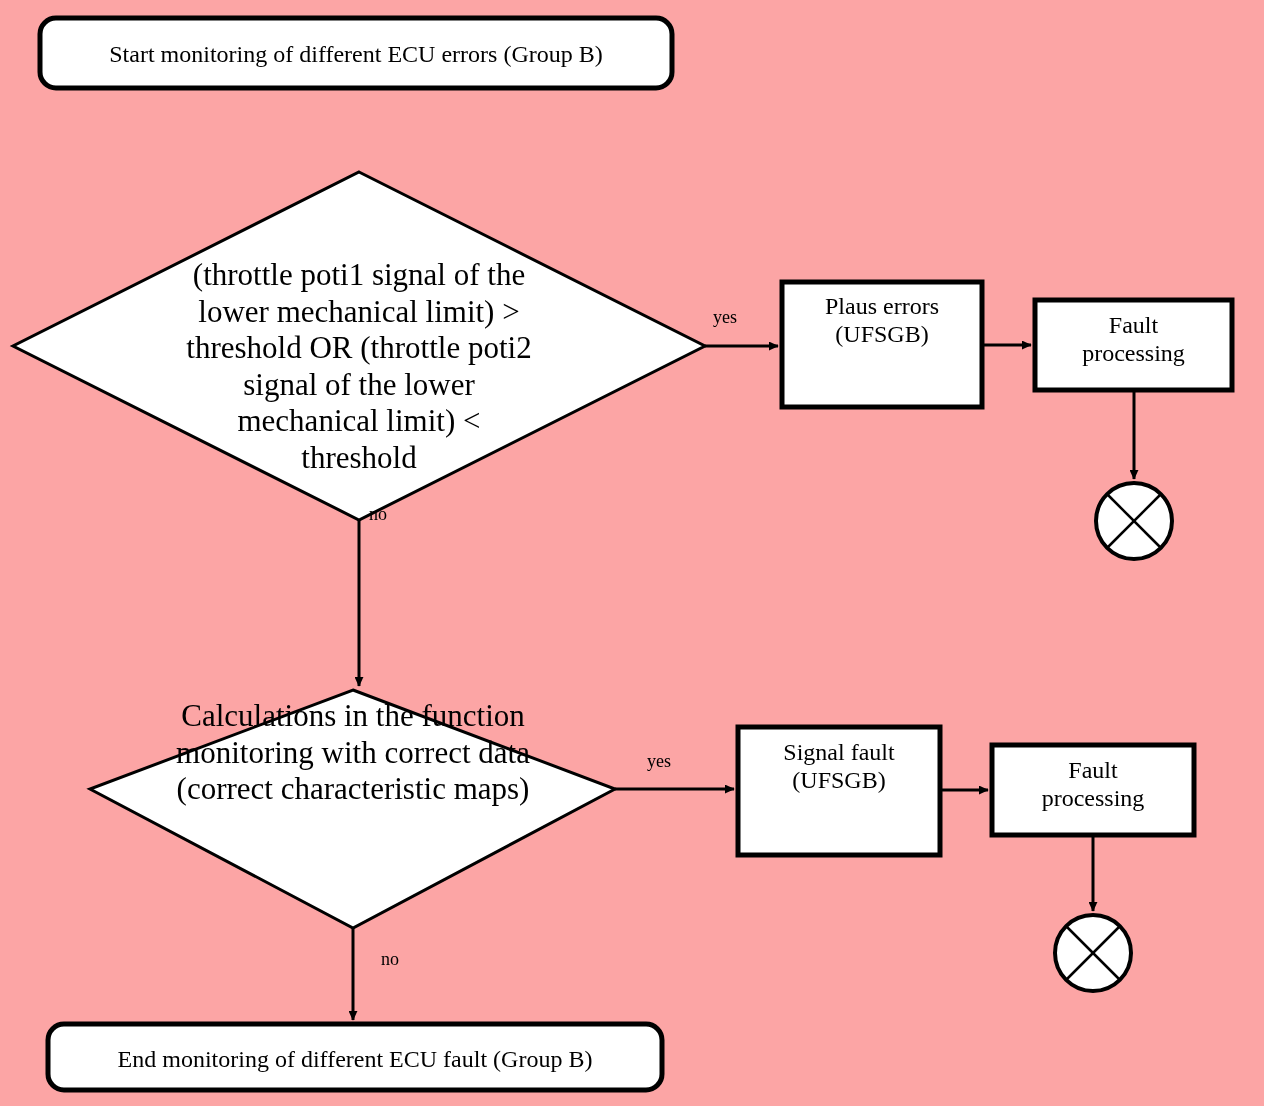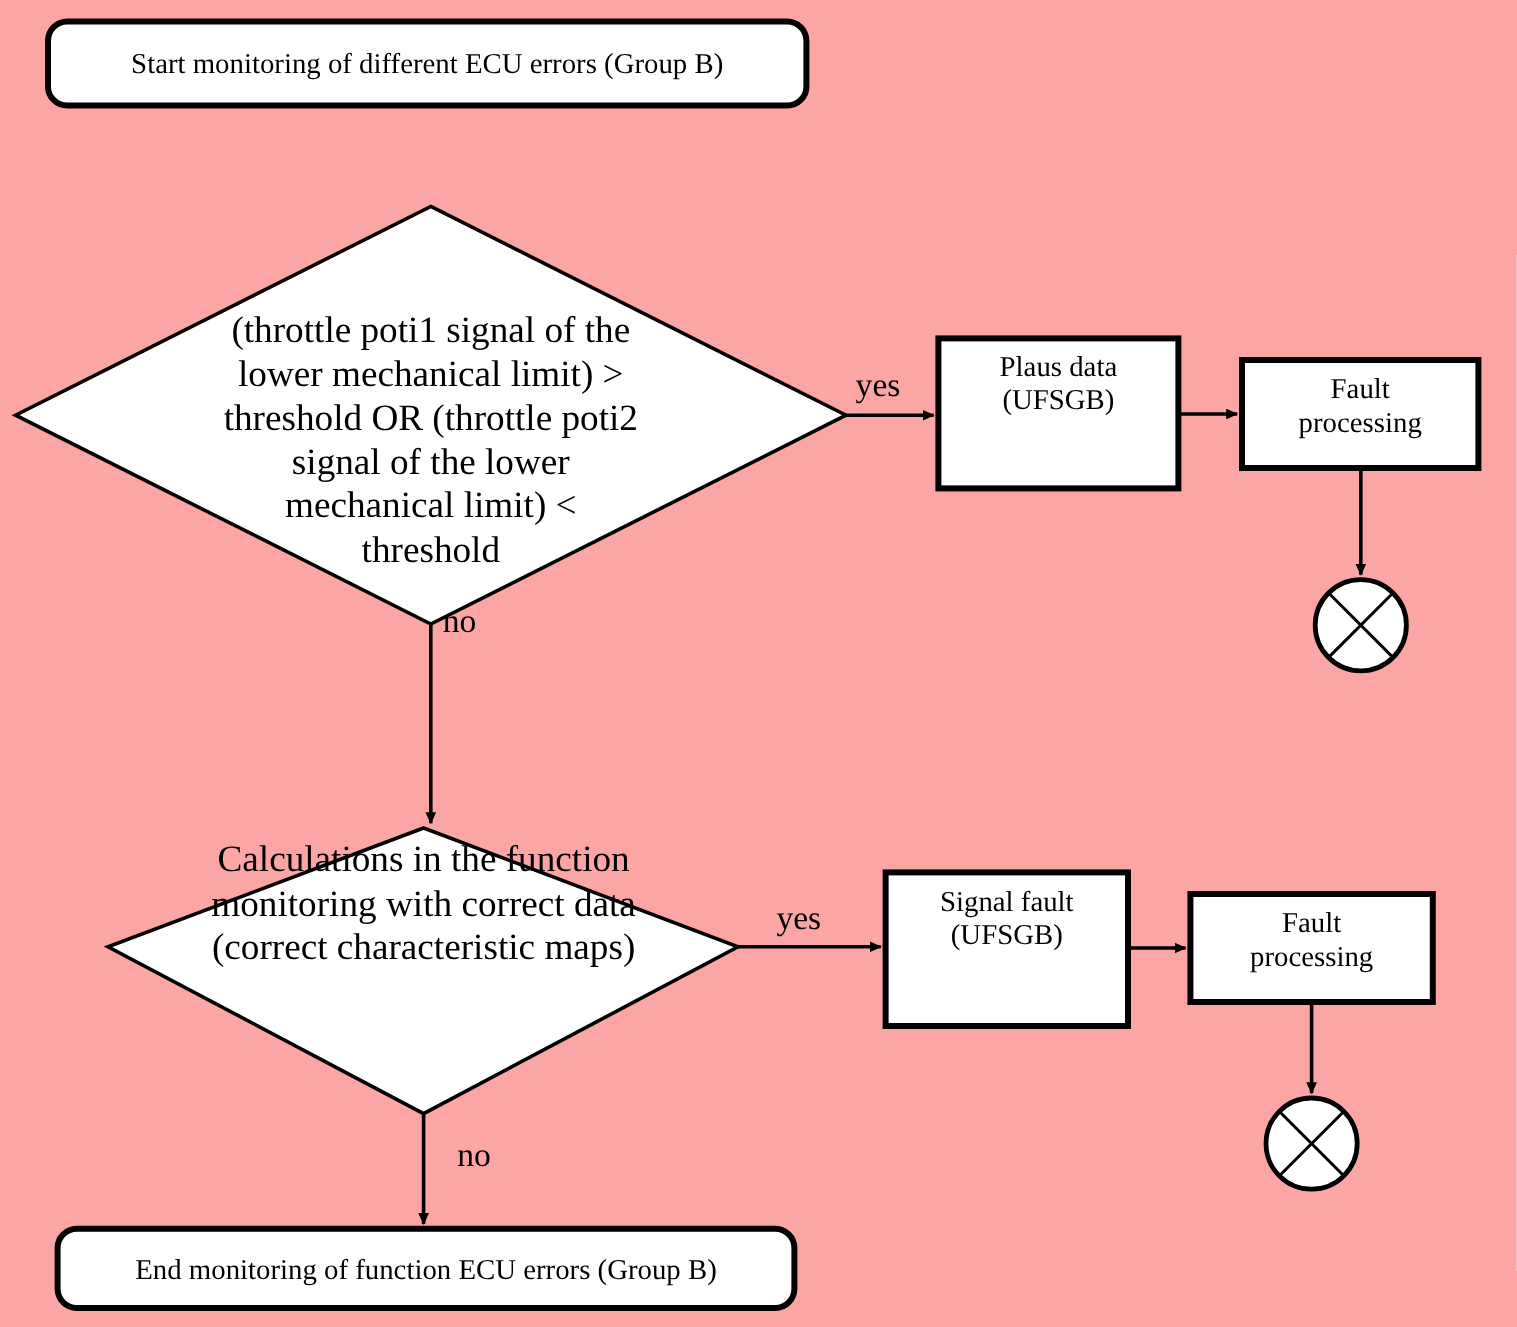--- a/index.html
+++ b/index.html
@@ -51,21 +51,21 @@
   .diamond-text {
     font-size: 31px;
   }
   .box-text {
     font-size: 24px;
   }
   .edge-label {
     position: absolute;
     color: #000000;
     font-family: "Liberation Serif", "DejaVu Serif", serif;
-    font-size: 28px;
+    font-size: 18px;
     line-height: 1;
   }
 </style>
 </head>
 <body>
 
 <div id="canvas">
 
   <svg class="flow" viewBox="0 0 1264 1106">
     <defs>
@@ -116,37 +116,37 @@
   </svg>
 
   <div class="node-text terminal-text" style="left:60px; top:40px; width:592px;">Start monitoring of different ECU errors (Group B)</div>
 
   <div class="node-text diamond-text" style="left:179px; top:257px; width:360px;">(throttle poti1 signal of the
 lower mechanical limit) &gt;
 threshold OR (throttle poti2
 signal of the lower
 mechanical limit) &lt; threshold</div>
 
-  <div class="node-text box-text" style="left:782px; top:292px; width:200px;">Plaus data
+  <div class="node-text box-text" style="left:782px; top:292px; width:200px;">Plaus errors
 (UFSGB)</div>
 
   <div class="node-text box-text" style="left:1035px; top:311px; width:197px;">Fault
 processing</div>
 
   <div class="node-text diamond-text" style="left:173px; top:698px; width:360px;">Calculations in the function
 monitoring with correct data
 (correct characteristic maps)</div>
 
   <div class="node-text box-text" style="left:738px; top:738px; width:202px;">Signal fault
 (UFSGB)</div>
 
   <div class="node-text box-text" style="left:992px; top:756px; width:202px;">Fault
 processing</div>
 
-  <div class="node-text terminal-text" style="left:68px; top:1045px; width:574px;">End monitoring of function ECU errors (Group B)</div>
+  <div class="node-text terminal-text" style="left:68px; top:1045px; width:574px;">End monitoring of different ECU fault (Group B)</div>
 
   <div class="edge-label" style="left:713px; top:308px;">yes</div>
 
   <div class="edge-label" style="left:369px; top:505px;">no</div>
 
   <div class="edge-label" style="left:647px; top:752px;">yes</div>
 
   <div class="edge-label" style="left:381px; top:950px;">no</div>
 
 </div>

